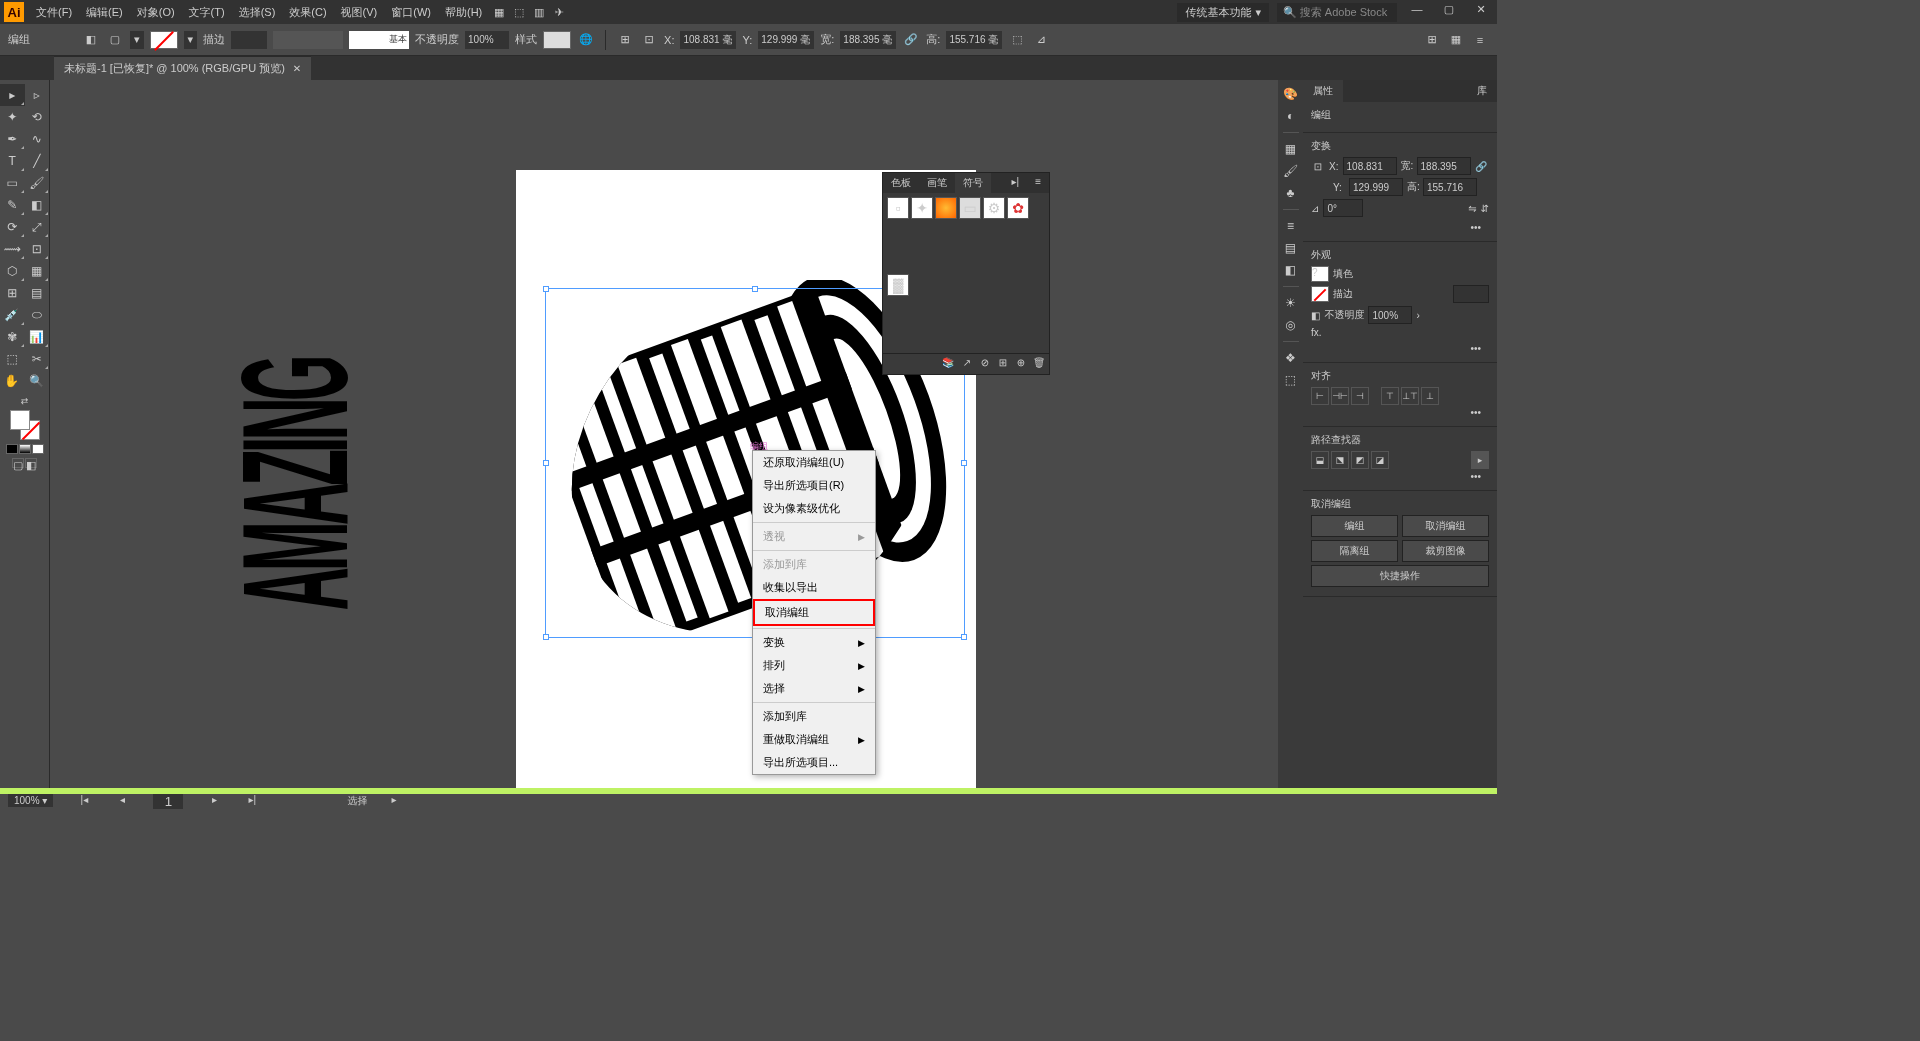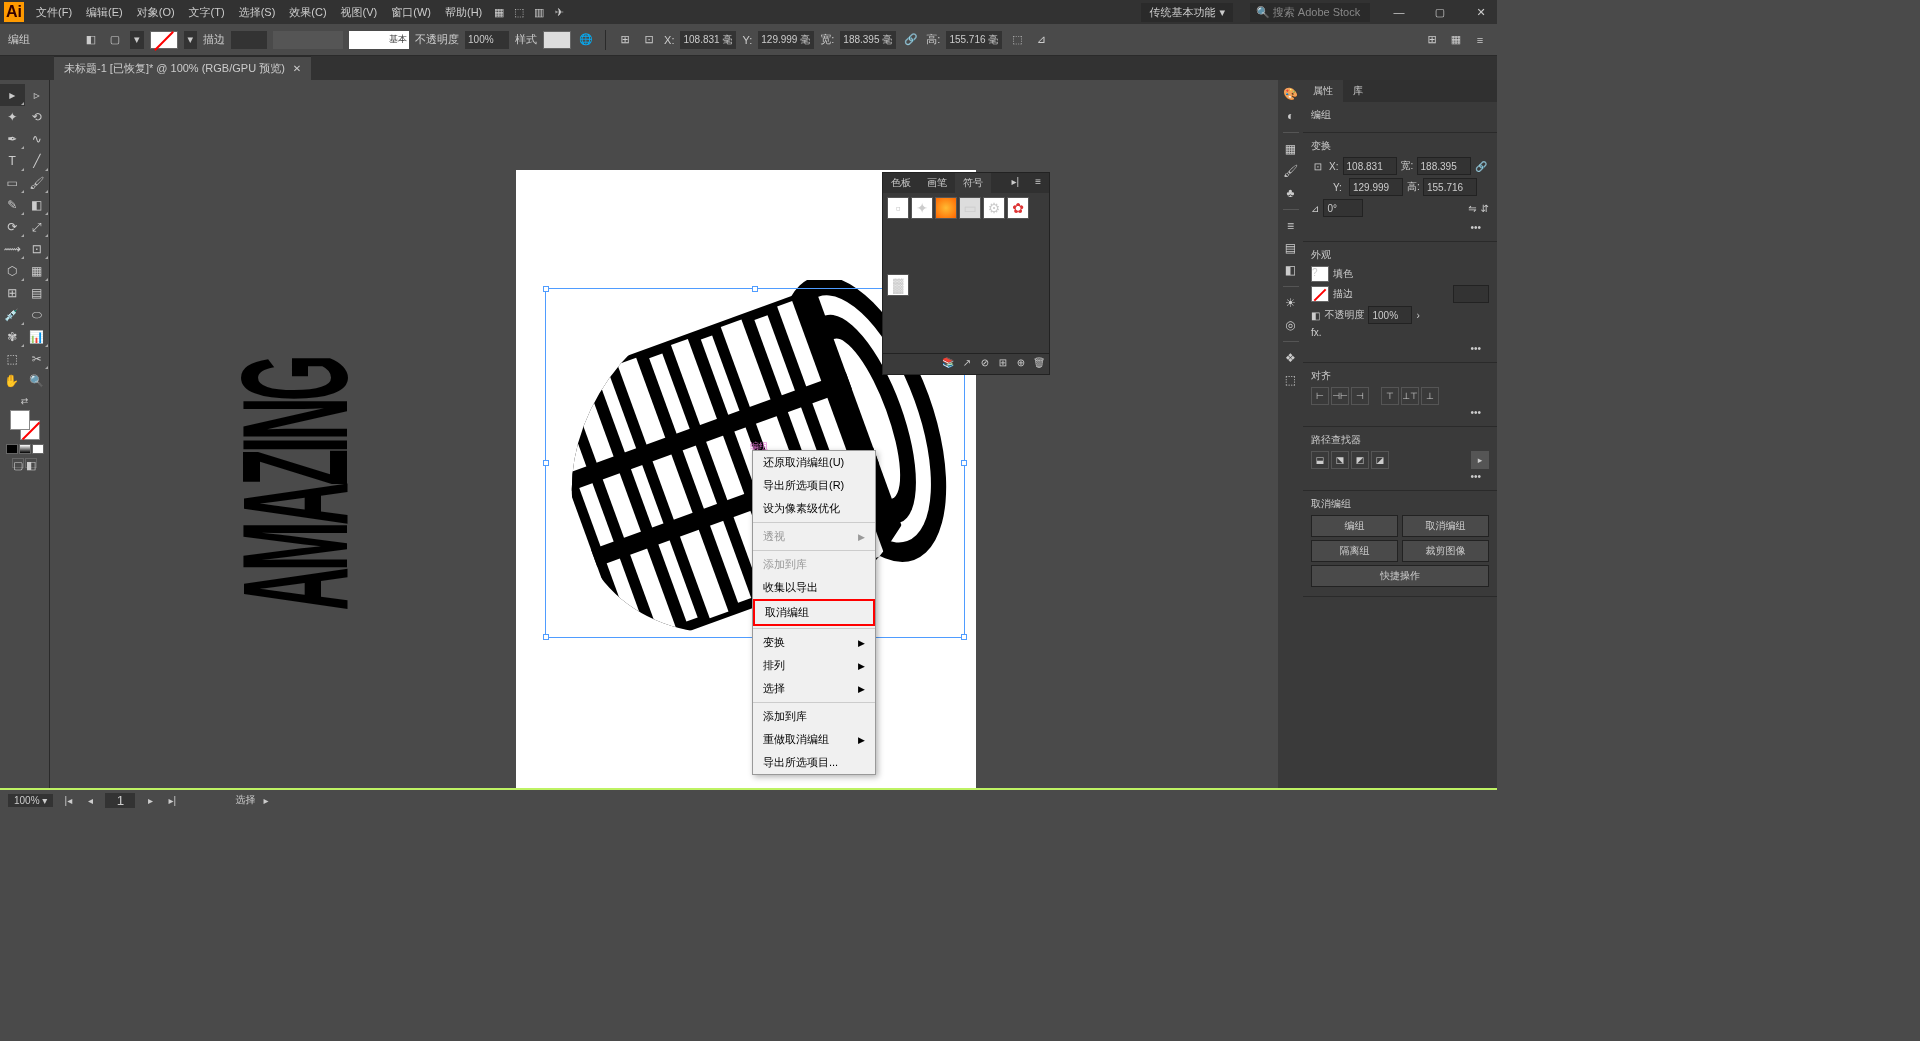--- a/index.html
+++ b/index.html
@@ -1,24 +1,24 @@
 <!DOCTYPE html>
 <html><head>
 <meta charset="utf-8">
 <style>
 * { margin: 0; padding: 0; box-sizing: border-box; font-family: "Microsoft YaHei", Arial, sans-serif; }
 body { background: #4a4a4a; color: #ccc; font-size: 11px; overflow: hidden; width: 1497px; height: 810px; }
 .app { display: flex; flex-direction: column; height: 810px; }
 
 
 .menubar { background: #323232; height: 24px; display: flex; align-items: center; padding: 0 4px; gap: 2px; }
-.ai-logo { width: 20px; height: 20px; background: #ff9a00; color: #330000; font-weight: bold; display: flex; align-items: center; justify-content: center; font-size: 16px; margin-right: 4px; }
+.ai-logo { width: 20px; height: 20px; background: #ff9a00; color: #330000; font-weight: bold; display: flex; align-items: center; justify-content: center; font-size: 13px; margin-right: 4px; }
 .menu-item { padding: 3px 6px; cursor: default; font-size: 11px; }
 .menu-spacer { flex: 1; }
-.menu-right { display: flex; align-items: center; gap: 17px; }
+.menu-right { display: flex; align-items: flex-start; gap: 8px; }
 .workspace-dd { background: #2a2a2a; padding: 2px 8px; display: flex; align-items: center; gap: 4px; }
 .search-box { background: #2a2a2a; padding: 2px 6px; width: 120px; color: #888; }
 .win-btn { width: 24px; text-align: center; }
 
 
 .controlbar { background: #4a4a4a; height: 32px; display: flex; align-items: center; padding: 0 8px; gap: 6px; border-bottom: 1px solid #2a2a2a; }
 .ctrl-label { font-size: 11px; }
 .ctrl-swatch { width: 28px; height: 18px; border: 1px solid #666; background: #fff; position: relative; }
 .ctrl-swatch.none::after { content: ''; position: absolute; left: 0; top: 50%; width: 100%; height: 2px; background: red; transform: rotate(-45deg); }
 .ctrl-dd { background: #333; padding: 1px 4px; height: 18px; display: flex; align-items: center; gap: 2px; }
@@ -68,21 +68,21 @@
 .ctx-arrow { font-size: 9px; }
 .ctx-label-small { position: absolute; left: 700px; top: 360px; color: #e070d0; font-size: 9px; }
 
 
 .right-dock { width: 25px; background: #3a3a3a; display: flex; flex-direction: column; align-items: center; padding-top: 4px; gap: 2px; }
 .dock-icon { width: 20px; height: 20px; display: flex; align-items: center; justify-content: center; font-size: 12px; }
 .dock-sep { width: 16px; height: 1px; background: #555; margin: 4px 0; }
 
 
 .props-panel { width: 194px; background: #3a3a3a; display: flex; flex-direction: column; font-size: 10px; }
-.props-tabs { display: flex; background: #303030; height: 22px; align-items: center; }
+.props-tabs { display: flex; background: #303030; height: 22px; align-items: center; justify-content: space-between; }
 .props-tab { padding: 4px 10px; }
 .props-tab.active { background: #3a3a3a; }
 .props-section { padding: 6px 8px; border-bottom: 1px solid #2a2a2a; }
 .props-title { font-size: 10px; margin-bottom: 4px; color: #ccc; }
 .props-row { display: flex; align-items: center; gap: 4px; margin-bottom: 3px; }
 .props-input { background: #333; border: 1px solid #222; color: #ccc; width: 54px; height: 18px; padding: 0 3px; font-size: 10px; }
 .props-label { width: 12px; font-size: 10px; }
 .props-btn { background: #4a4a4a; border: 1px solid #222; padding: 3px 8px; font-size: 10px; flex: 1; text-align: center; }
 .align-row { display: flex; gap: 2px; }
 .align-icon { width: 18px; height: 18px; border: 1px solid #555; display: flex; align-items: center; justify-content: center; font-size: 9px; }
@@ -92,21 +92,21 @@
 .float-panel { position: absolute; top: 92px; right: 228px; width: 168px; background: #3a3a3a; border: 1px solid #222; }
 .float-tabs { display: flex; background: #303030; height: 20px; font-size: 10px; }
 .float-tab { padding: 3px 8px; }
 .float-tab.active { background: #3a3a3a; }
 .float-body { padding: 4px; display: flex; flex-wrap: wrap; gap: 2px; min-height: 160px; }
 .sym-thumb { width: 22px; height: 22px; border: 1px solid #555; display: flex; align-items: center; justify-content: center; font-size: 14px; }
 .float-footer { display: flex; justify-content: flex-end; gap: 4px; padding: 3px; border-top: 1px solid #222; }
 .float-ficon { width: 14px; height: 14px; font-size: 10px; text-align: center; }
 
 
-.statusbar { height: 22px; background: #4a4a4a; border-top: 2px solid #bef264; display: flex; align-items: center; padding: 0 8px; gap: 8px; font-size: 10px; }
+.statusbar { height: 22px; background: #4a4a4a; border-top: 6px solid #bef264; display: flex; align-items: flex-start; padding: 0 8px; gap: 24px; font-size: 10px; }
 .zoom-box { background: #333; padding: 1px 6px; }
 .nav-btn { width: 14px; text-align: center; }
 .page-input { background: #333; border: none; color: #ccc; width: 30px; text-align: center; }
 </style>
 </head>
 <body>
 
 <div class="app">
 
   <div class="menubar">

